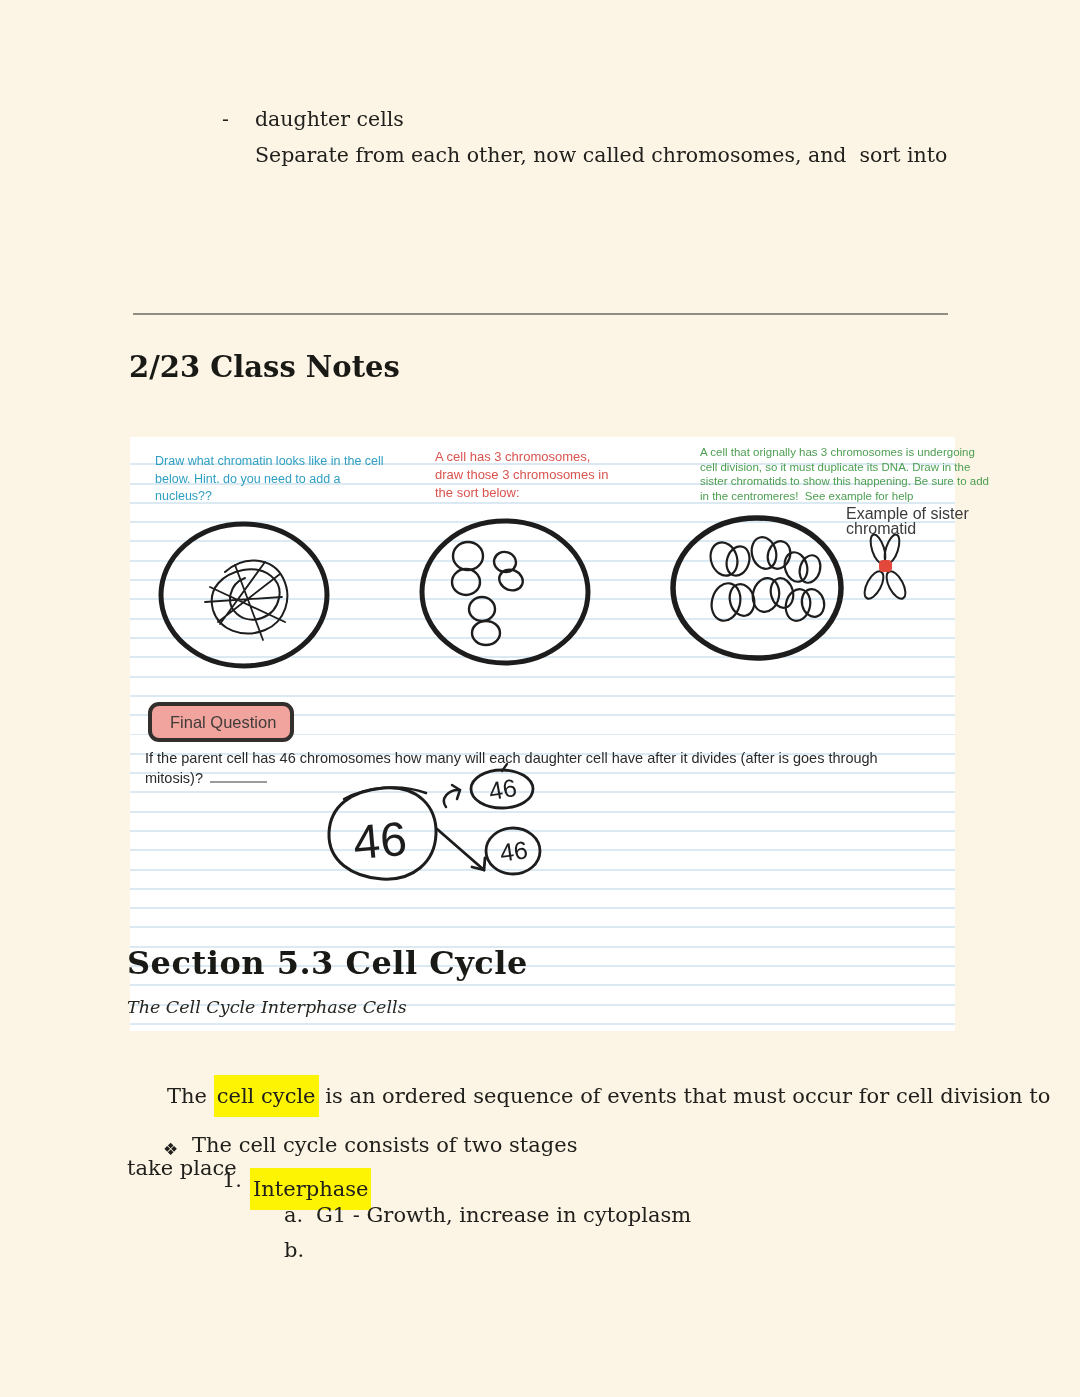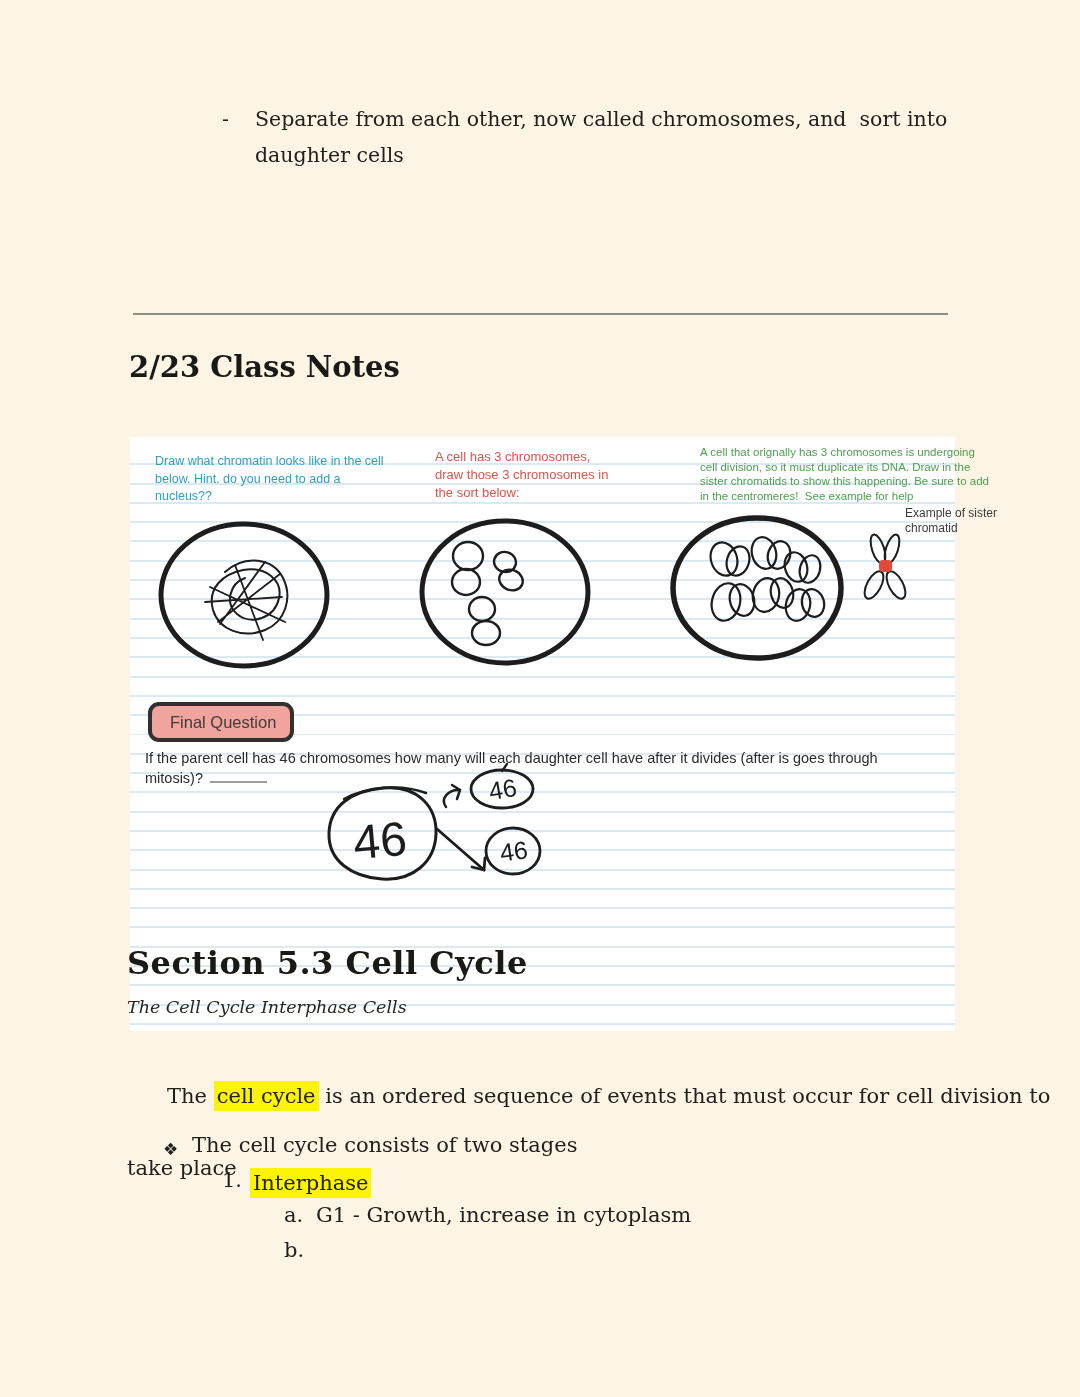--- a/index.html
+++ b/index.html
@@ -10,61 +10,61 @@
     font-family:"DejaVu Serif","Liberation Serif",serif;
     color:#21201c;
   }
   .abs { position:absolute; }
   .serif-body { font-size:20.5px; line-height:36px; white-space:pre-wrap; }
   .divider { border-top:2px solid #8e8e83; height:0; }
   .h-notes { font-size:29px; font-weight:700; color:#191916; }
   .h-section { font-size:32px; font-weight:700; color:#191916; letter-spacing:0.5px; }
   .subtitle { font-size:17.5px; font-style:italic; color:#26251f; }
   .para-line { font-size:21px; line-height:36px; color:#21201c; white-space:pre-wrap; }
-  .hl { background:#fcf403; padding:3px 3px; }
+  .hl { background:#fcf403; padding:9px 3px; }
   .outline-num, .outline-text { font-size:21px; color:#21201c; white-space:pre; }
   .bullet-glyph { font-size:17px; color:#21201c; font-family:"DejaVu Sans",sans-serif; }
 
   
   .worksheet {
     left:130px; top:437px; width:825px; height:594px;
     background-color:#ffffff;
     background-image:repeating-linear-gradient(180deg,
       rgba(219,233,243,0) 0px, rgba(219,233,243,0) 17.3px,
       #dbe9f3 17.3px, #dbe9f3 19.3px);
     background-position:0 9px;
     font-family:"Liberation Sans","DejaVu Sans",sans-serif;
   }
   .ws-prompt { position:absolute; }
   .ws-line { white-space:pre; }
   .p-blue  { left:25px;  top:16px; font-size:12.5px; line-height:17.5px; color:#2f9fc1; }
   .p-red   { left:305px; top:11px; font-size:13px;   line-height:18px;   color:#d9534e; }
   .p-green { left:554px; top:8px;  font-size:11.5px; line-height:14.5px; color:#4d9e51;margin-left:16px; }
-  .p-example { left:775px; top:69px; font-size:12px; line-height:15px; color:#3b3b3b; }
+  .p-example { left:716px; top:69px; font-size:16px; line-height:15px; color:#3b3b3b; }
   .svg-layer { position:absolute; left:0; top:0; }
   .final-q-box {
     position:absolute; left:18px; top:265px; width:146px; height:40px;
     background:#f0a49d; border:4px solid #332f2d; border-radius:11px;
     display:flex; align-items:center; padding-left:18px;
     font-size:16.5px; color:#403b39;
   }
   .ws-question { position:absolute; left:15px; top:311px; font-size:14.5px; line-height:20px; color:#2a2a2a; }
   .answer-blank { display:inline-block; width:57px; border-bottom:2px solid #9b9b9b; margin-left:7px; vertical-align:baseline; }
   .ink { stroke:#1d1d1d; fill:none; stroke-linecap:round; stroke-linejoin:round; }
   .hand46 { font-family:"Liberation Sans","DejaVu Sans",sans-serif; fill:#1d1d1d; }
 </style>
 </head>
 <body>
 
 <div class="page">
 
   <span class="abs serif-body" style="left:222px; top:101px;">-</span>
   <div class="abs" style="left:255px; top:101px;">
+    <div class="serif-body">daughter cells</div>
     <div class="serif-body">Separate from each other, now called chromosomes, and  sort into</div>
-    <div class="serif-body">daughter cells</div>
   </div>
 
   <div class="abs divider" style="left:133px; top:313px; width:815px;"></div>
 
   <div class="abs h-notes" style="left:129px; top:350px;">2/23 Class Notes</div>
 
   <div class="abs worksheet">
 
     <div class="ws-prompt p-blue">
       <div class="ws-line">Draw what chromatin looks like in the cell</div>

